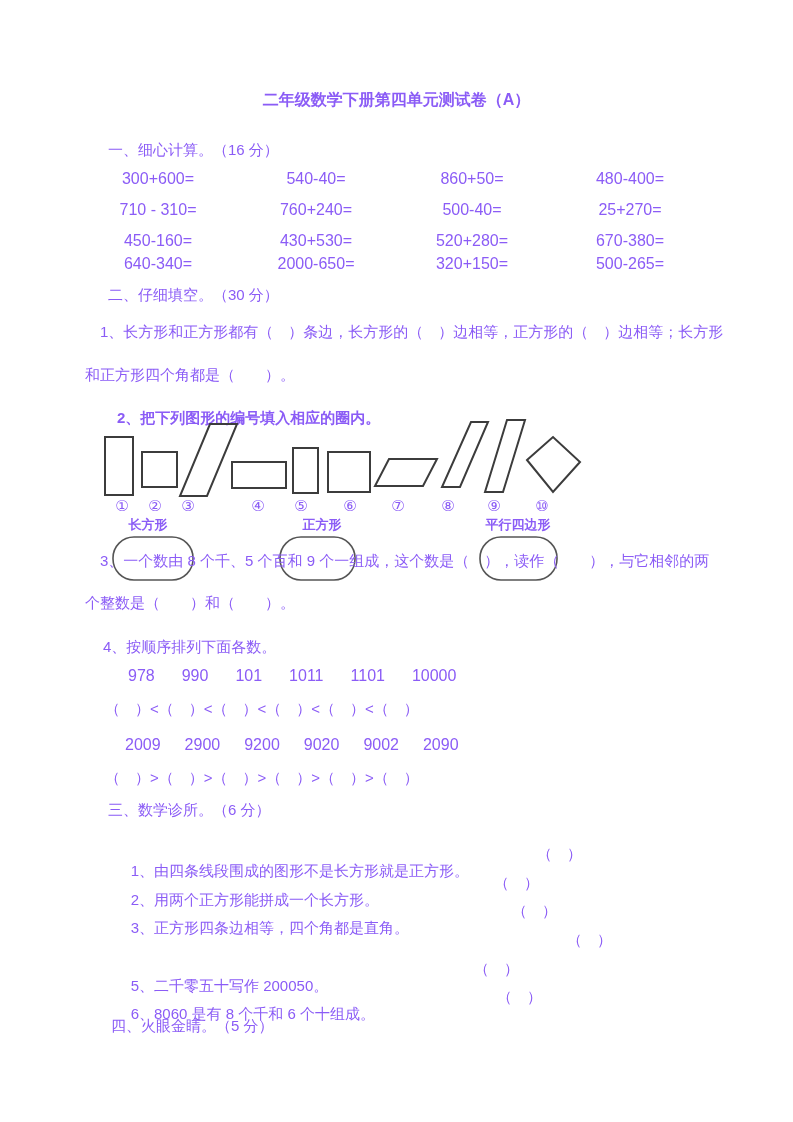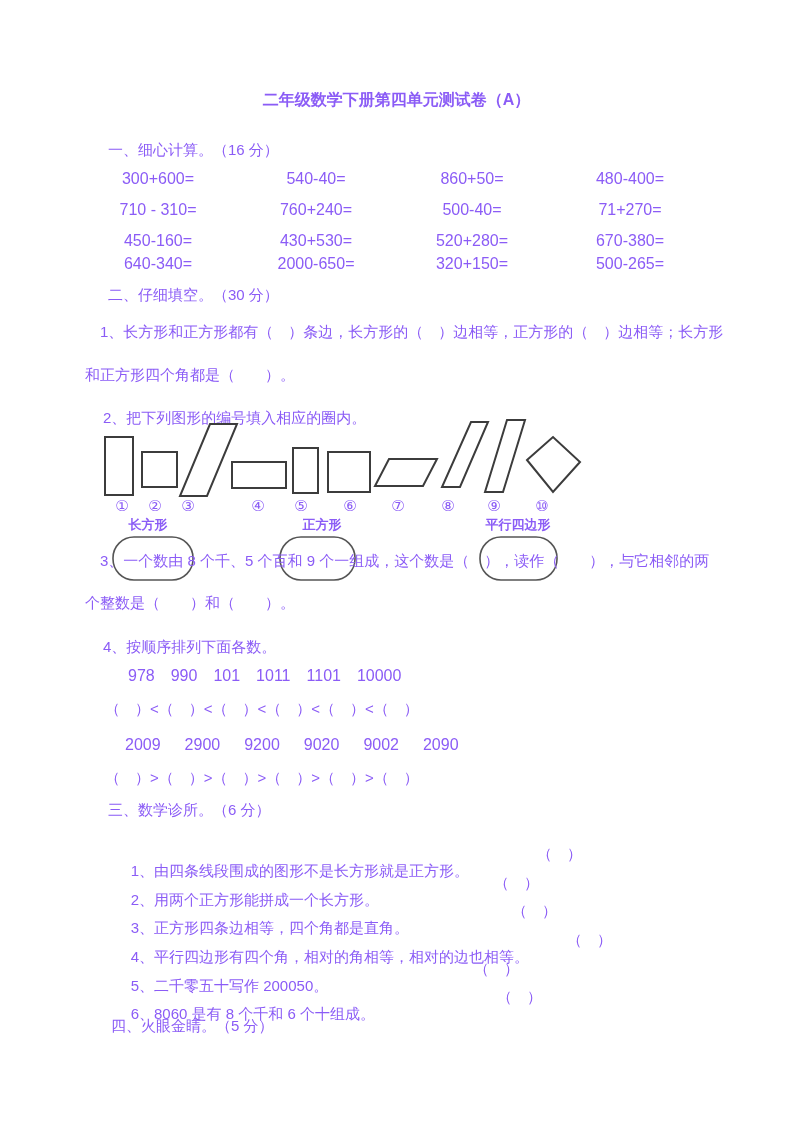--- a/index.html
+++ b/index.html
@@ -24,21 +24,21 @@
     gap:26px;
   }
   .calc-cell{text-align:center;white-space:pre;}
   #calc-r1{top:170px}#calc-r2{top:201px}#calc-r3{top:232px}#calc-r4{top:255px}
   .shapes-area{position:absolute;top:418px;left:85px;width:515px;height:168px;z-index:1;}
   .shapes-area svg{position:absolute;top:0;left:0;}
   .cnum{position:absolute;top:79px;transform:translateX(-50%);font-size:15px;white-space:pre;}
   .cat{position:absolute;top:98px;transform:translateX(-50%);font-size:13px;font-weight:bold;white-space:pre;}
   .over{z-index:2;}
   .seq{position:absolute;display:flex;font-size:16px;}
-  #seq-1{left:128px;top:667px;gap:16px;}
+  #seq-1{left:128px;top:667px;gap:27px;}
   #seq-2{left:125px;top:736px;gap:24px;}
   .diag-row{position:absolute;left:114px;width:660px;font-size:15px;white-space:pre;}
   .diag-row .blank{position:absolute;top:0;white-space:pre;}
   #diag-1{top:845px}#diag-2{top:874px}#diag-3{top:902px}
   #diag-4{top:931px}#diag-5{top:960px}#diag-6{top:988px}
   #diag-1 .blank{left:423px}#diag-2 .blank{left:380px}#diag-3 .blank{left:398px}
   #diag-4 .blank{left:453px}#diag-5 .blank{left:360px}#diag-6 .blank{left:383px}
   .shape{fill:none;stroke:#3c3c3c;stroke-width:2;}
   .circle-bin{fill:none;stroke:#555555;stroke-width:1.6;}
 </style>
@@ -53,39 +53,39 @@
   <div class="calc-row" id="calc-r1">
     <span class="calc-cell">300+600=</span>
     <span class="calc-cell">540-40=</span>
     <span class="calc-cell">860+50=</span>
     <span class="calc-cell">480-400=</span>
   </div>
   <div class="calc-row" id="calc-r2">
     <span class="calc-cell">710 - 310=</span>
     <span class="calc-cell">760+240=</span>
     <span class="calc-cell">500-40=</span>
-    <span class="calc-cell">71+270=</span>
+    <span class="calc-cell">25+270=</span>
   </div>
   <div class="calc-row" id="calc-r3">
     <span class="calc-cell">450-160=</span>
     <span class="calc-cell">430+530=</span>
     <span class="calc-cell">520+280=</span>
     <span class="calc-cell">670-380=</span>
   </div>
   <div class="calc-row" id="calc-r4">
     <span class="calc-cell">640-340=</span>
     <span class="calc-cell">2000-650=</span>
     <span class="calc-cell">320+150=</span>
     <span class="calc-cell">500-265=</span>
   </div>
 
   <div class="t heading" style="top:285px;left:108px;">二、仔细填空。（30 分）</div>
   <div class="t" style="top:322px;left:100px;">1、长方形和正方形都有（　）条边，长方形的（　）边相等，正方形的（　）边相等；长方形</div>
   <div class="t" style="top:365px;left:85px;">和正方形四个角都是（　　）。</div>
-  <div class="t" style="top:408px;left:103px;">2、把下列图形的编号填入相应的圈内。</div>
+  <div class="t" style="top:408px;left:117px;font-weight:bold;">2、把下列图形的编号填入相应的圈内。</div>
 
   <div class="shapes-area">
     <svg width="515" height="168" viewBox="0 0 515 168">
       <rect class="shape" x="20" y="19" width="28" height="58"></rect>
       <rect class="shape" x="57" y="34" width="35" height="35"></rect>
       <polygon class="shape" points="95,78 122,78 152,6 125,6"></polygon>
       <rect class="shape" x="147" y="44" width="54" height="26"></rect>
       <rect class="shape" x="208" y="30" width="25" height="45"></rect>
       <rect class="shape" x="243" y="34" width="42" height="40"></rect>
       <polygon class="shape" points="290,68 338,68 352,41 304,41"></polygon>
@@ -141,21 +141,20 @@
   </div>
   <div class="diag-row" id="diag-2">
     <span>2、用两个正方形能拼成一个长方形。</span>
     <span class="blank">（　）</span>
   </div>
   <div class="diag-row" id="diag-3">
     <span>3、正方形四条边相等，四个角都是直角。</span>
     <span class="blank">（　）</span>
   </div>
   <div class="diag-row" id="diag-4">
-    <span>4、平行四边形有四个角，相对的角相等，相对的边也相等。</span>
     <span class="blank">（　）</span>
   </div>
   <div class="diag-row" id="diag-5">
     <span>5、二千零五十写作 200050。</span>
     <span class="blank">（　）</span>
   </div>
   <div class="diag-row" id="diag-6">
     <span>6、8060 是有 8 个千和 6 个十组成。</span>
     <span class="blank">（　）</span>
   </div>

